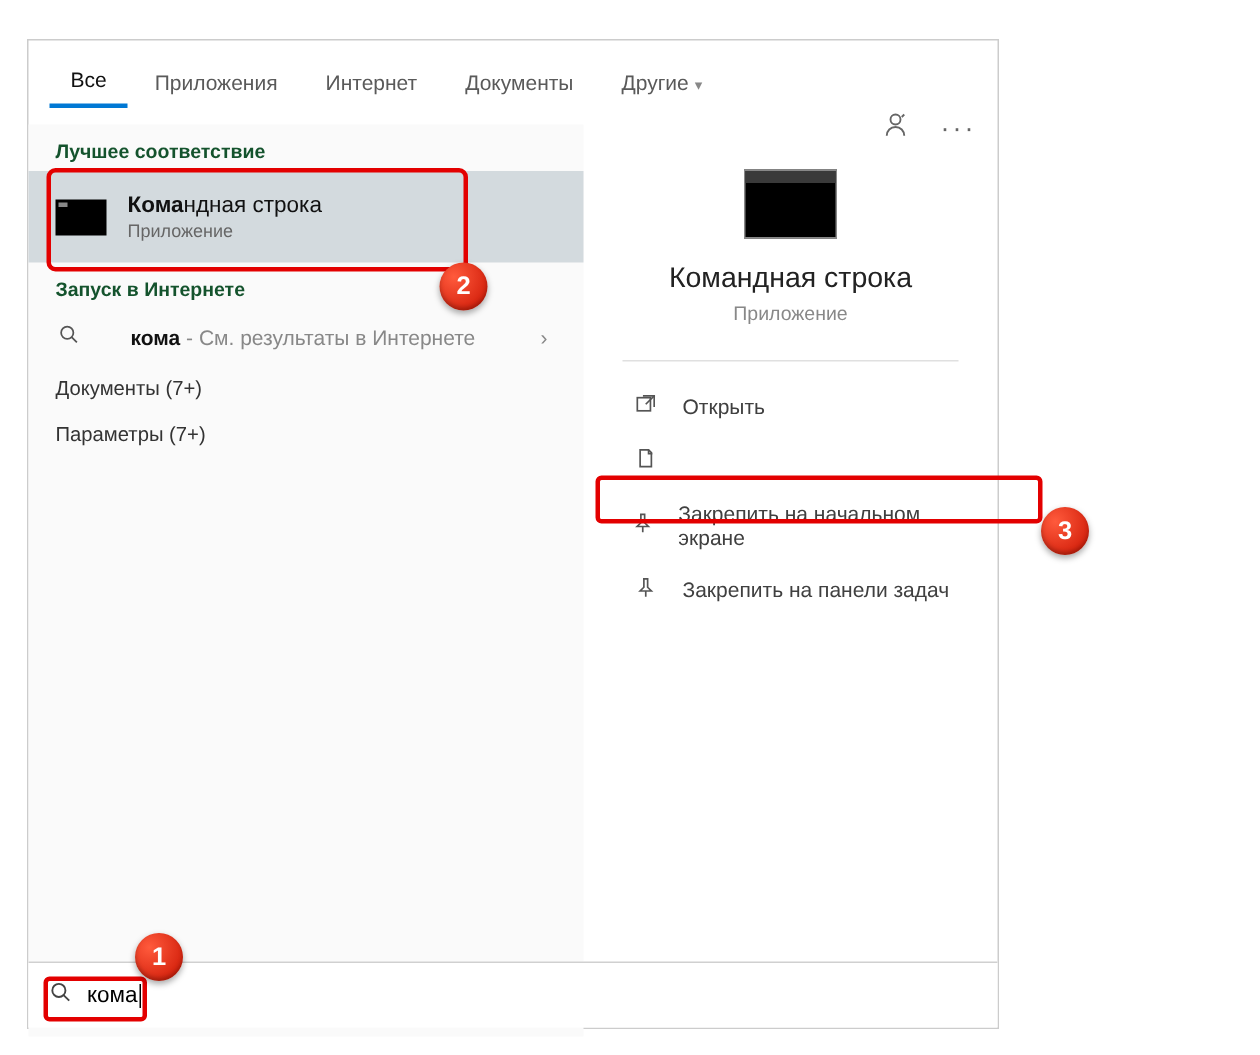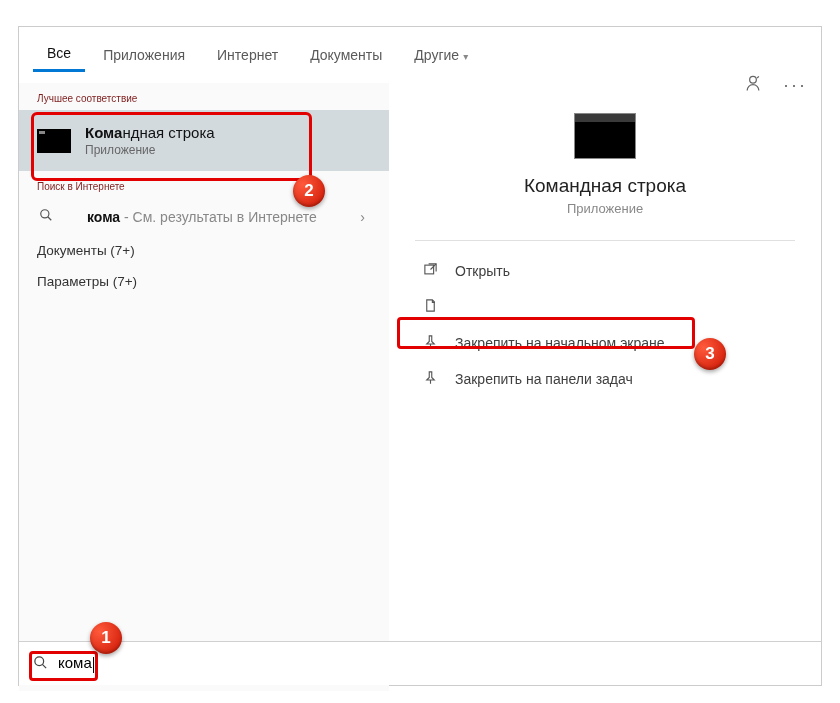--- a/index.html
+++ b/index.html
@@ -1,28 +1,28 @@
 <!DOCTYPE html>
 <html><head>
   <meta charset="utf-8">
   <style>
     * { box-sizing: border-box; margin: 0; padding: 0; font-family: 'Segoe UI', Tahoma, sans-serif; }
     body { width: 840px; height: 703px; background: #fff; position: relative; overflow: hidden; }
-    .frame { position: absolute; left: 18px; top: 26px; width: 804px; height: 660px; border: 1px solid #ccc; background: #fff; }
+    .frame { position: absolute; left: 18px; top: 26px; width: 648px; height: 660px; border: 1px solid #ccc; background: #fff; }
     .tabs { display: flex; align-items: center; padding: 10px 14px; gap: 4px; border-bottom: 1px solid transparent; }
     .tab { padding: 8px 14px; font-size: 14px; color: #5a5a5a; cursor: pointer; }
     .tab.active { color: #111; border-bottom: 3px solid #0078d4; font-weight: 500; }
     .tab .chev { margin-left: 4px; font-size: 10px; color: #888; }
     .top-right { position: absolute; right: 14px; top: 46px; display: flex; gap: 20px; align-items: center; }
     .top-right .ico { color: #666; font-size: 18px; }
     .ellipsis { font-size: 18px; color: #666; letter-spacing: 2px; }
     .content { display: flex; height: calc(100% - 50px); }
     .left { width: 370px; background: #fafafa; position: relative; }
     .right { flex: 1; padding-top: 30px; }
-    .sec-title { font-size: 10px; color: #7f1d1d; padding: 10px 18px 6px; font-weight: 400; }
+    .sec-title { font-size: 13px; color: #14532d; padding: 10px 18px 6px; font-weight: 700; }
     .best-match { display: flex; align-items: center; padding: 14px 18px; background: #d3dade; }
     .bm-icon { width: 34px; height: 24px; background: #000; margin-right: 14px; position: relative; }
     .bm-icon::after { content: ""; position: absolute; left: 2px; top: 2px; width: 6px; height: 3px; background: #888; }
     .bm-text .bm-title { font-size: 15px; color: #111; }
     .bm-text .bm-title b { font-weight: 600; }
     .bm-text .bm-sub { font-size: 12px; color: #666; margin-top: 2px; }
     .web-item { display: flex; align-items: center; padding: 10px 18px; justify-content: space-between; }
     .web-item-inner { display: flex; align-items: center; }
     .web-item .sico { width: 18px; text-align: center; color: #555; margin-right: 12px; font-size: 14px; }
     .web-item .wt { font-size: 14px; color: #111; margin-left: 20px; }
@@ -84,21 +84,21 @@
       <div class="sec-title">Лучшее соответствие</div>
 
       <div class="best-match">
         <div class="bm-icon"></div>
         <div class="bm-text">
           <div class="bm-title"><b>Кома</b><span>ндная строка</span></div>
           <div class="bm-sub">Приложение</div>
         </div>
       </div>
 
-      <div class="sec-title">Поиск в Интернете</div>
+      <div class="sec-title">Запуск в Интернете</div>
 
       <div class="web-item">
         <div class="web-item-inner">
           <div class="sico">
             <svg width="14" height="14" viewBox="0 0 24 24" fill="none" stroke="#555" stroke-width="2">
                 <circle cx="10" cy="10" r="7"></circle>
                 <line x1="21" y1="21" x2="15" y2="15"></line>
               </svg>
           </div>
           <div class="wt"><b>кома</b><span class="sub"> - См. результаты в Интернете</span></div>

